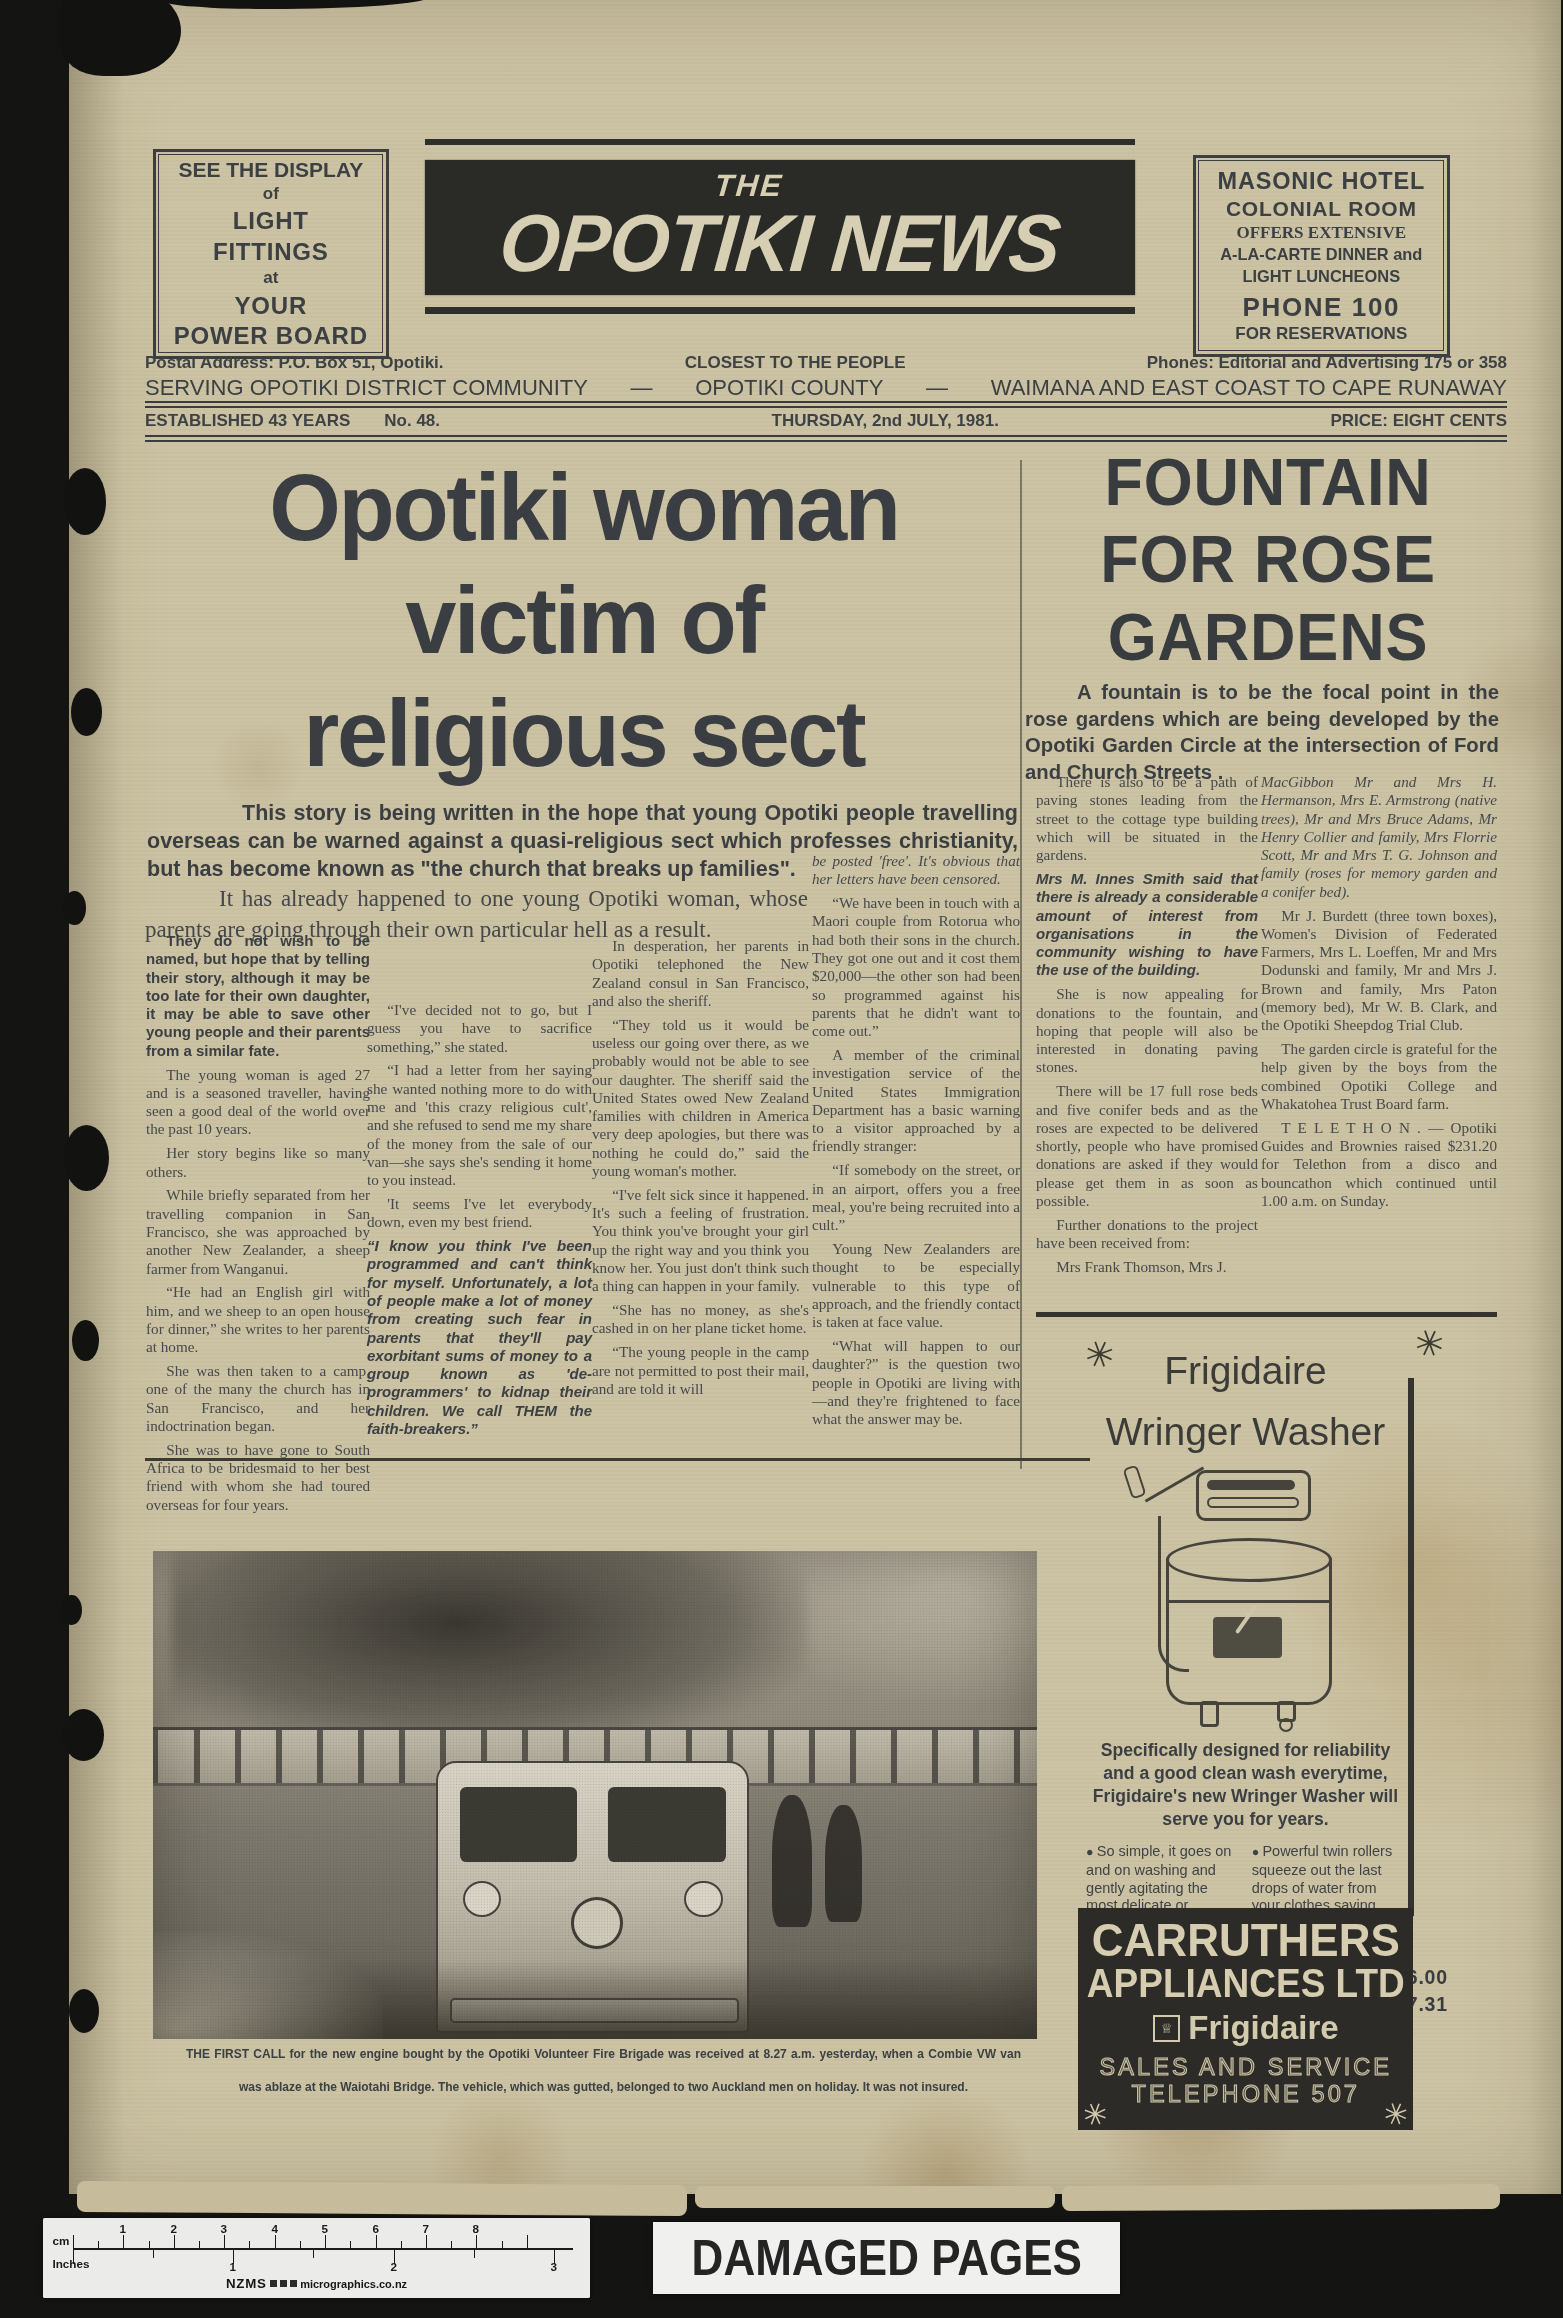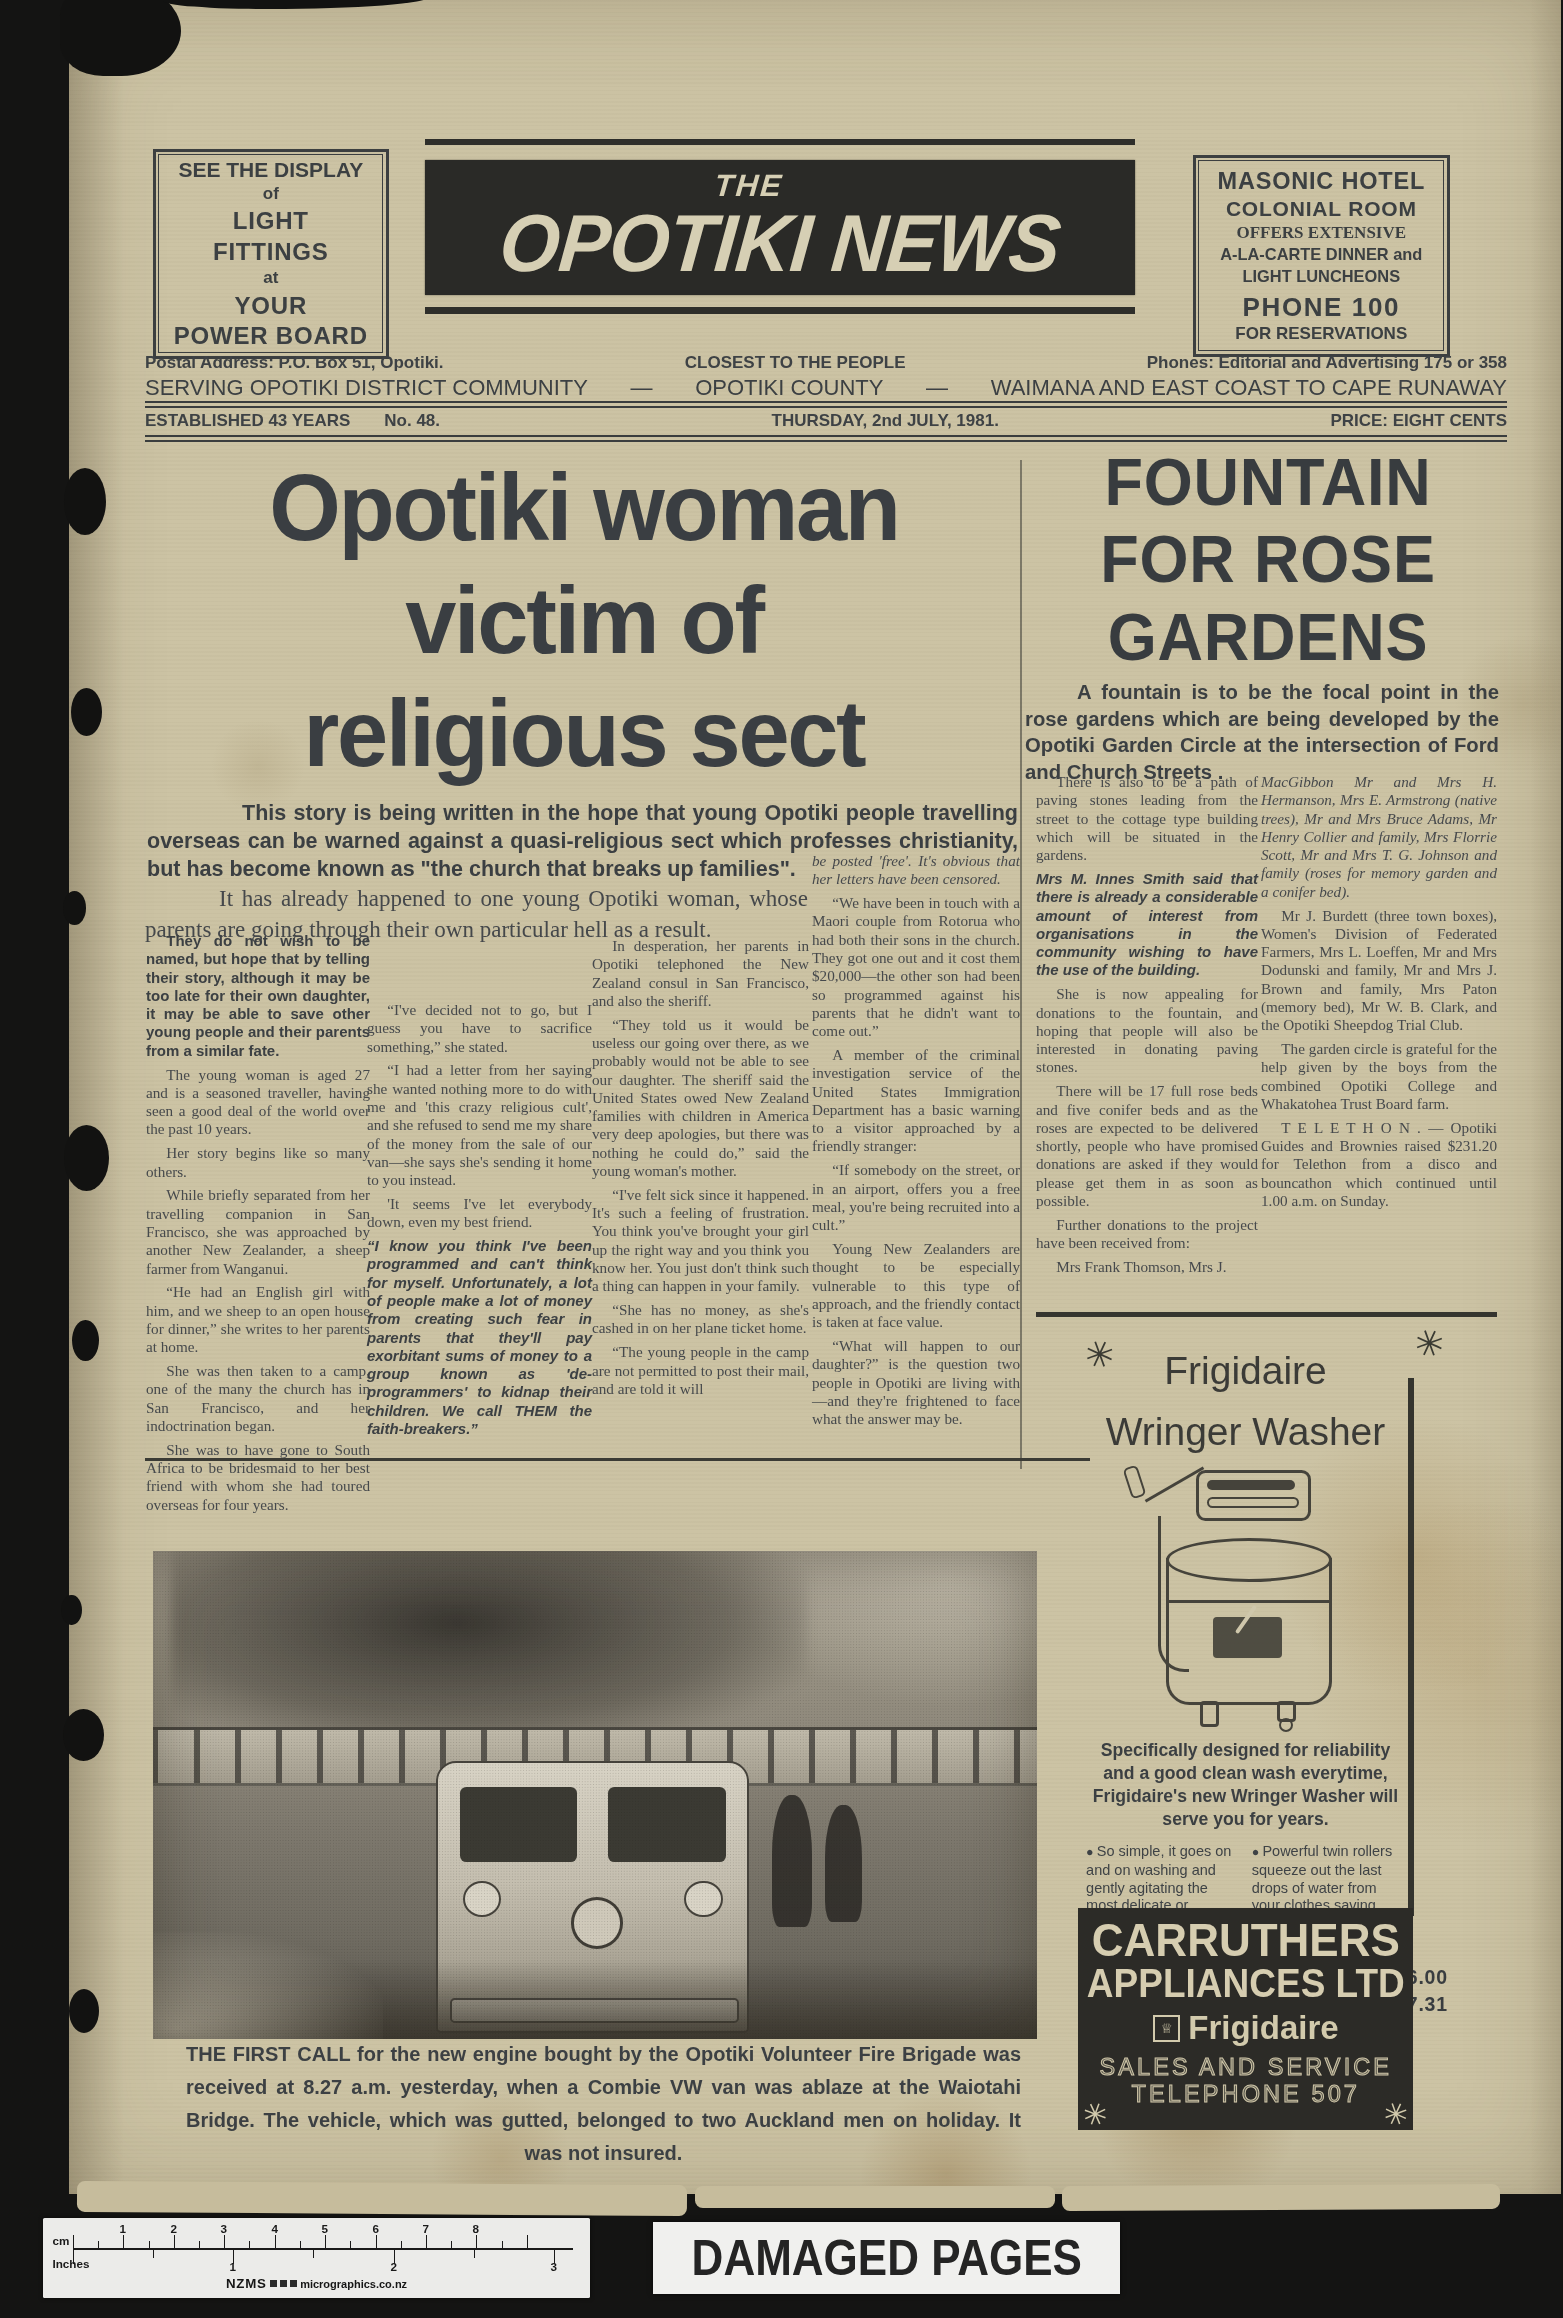--- a/index.html
+++ b/index.html
@@ -95,21 +95,21 @@
   .ph-head.l{left:8%;} .ph-head.r{right:8%;}
   .ph-bump{position:absolute;left:4%;bottom:3%;width:92%;height:8%;background:#c9c3b4;border:2.3px solid #4a4740;border-radius:4.7px;}
   .ph-fig{position:absolute;background:rgba(42,40,36,.85);border-radius:45% 45% 18% 18%;}
   .f1{left:70%;top:50%;width:4.6%;height:27%;}
   .f2{left:76%;top:52%;width:4.2%;height:24%;}
   .ph-road{position:absolute;left:0;bottom:0;width:100%;height:16%;background:linear-gradient(rgba(0,0,0,0),rgba(60,56,48,.8));}
   .ph-light{position:absolute;left:0;bottom:0;width:26%;height:22%;background:radial-gradient(ellipse at 10% 90%, rgba(190,183,165,.8), rgba(0,0,0,0) 75%);}
   .ph-grain{position:absolute;inset:0;background-image:radial-gradient(rgba(25,22,18,.4) 0.6px, rgba(0,0,0,0) 0.9px);
      background-size:2.8px 2.8px;opacity:.45;}
   .ph-vig{position:absolute;inset:0;box-shadow:inset 0 0 70px rgba(40,34,22,.4);}
-  .caption{position:absolute;left:117px;top:2038px;width:835px;font-weight:700;font-size:20px;line-height:33px;
+  .caption{position:absolute;left:117px;top:2038px;width:835px;font-weight:700;font-size:12px;line-height:33px;
      text-align:justify;text-align-last:center;color:#3c4043;}
   
   .frig-ad{position:absolute;left:1014px;top:1331px;width:325px;height:799px;color:#3d403f;}
   .fan{position:absolute;font-size:36px;color:#3b3b33;font-family:"DejaVu Sans",sans-serif;line-height:1;}
   .fan.tl{left:1.6px;top:6.3px;transform:rotate(-20deg);}
   .fan.tr{right:-36px;top:-4.7px;transform:rotate(25deg);}
   .frig-border{position:absolute;right:-6.3px;top:47px;width:6.3px;height:538px;background:#34342e;}
   .frig-title{margin:19px 0 0;text-align:center;font-size:39px;line-height:42px;font-weight:400;color:#3b3b37;letter-spacing:0;}
   .washer{position:relative;width:203px;height:264px;margin:12.5px auto 0;}
   .washer div{position:absolute;}

